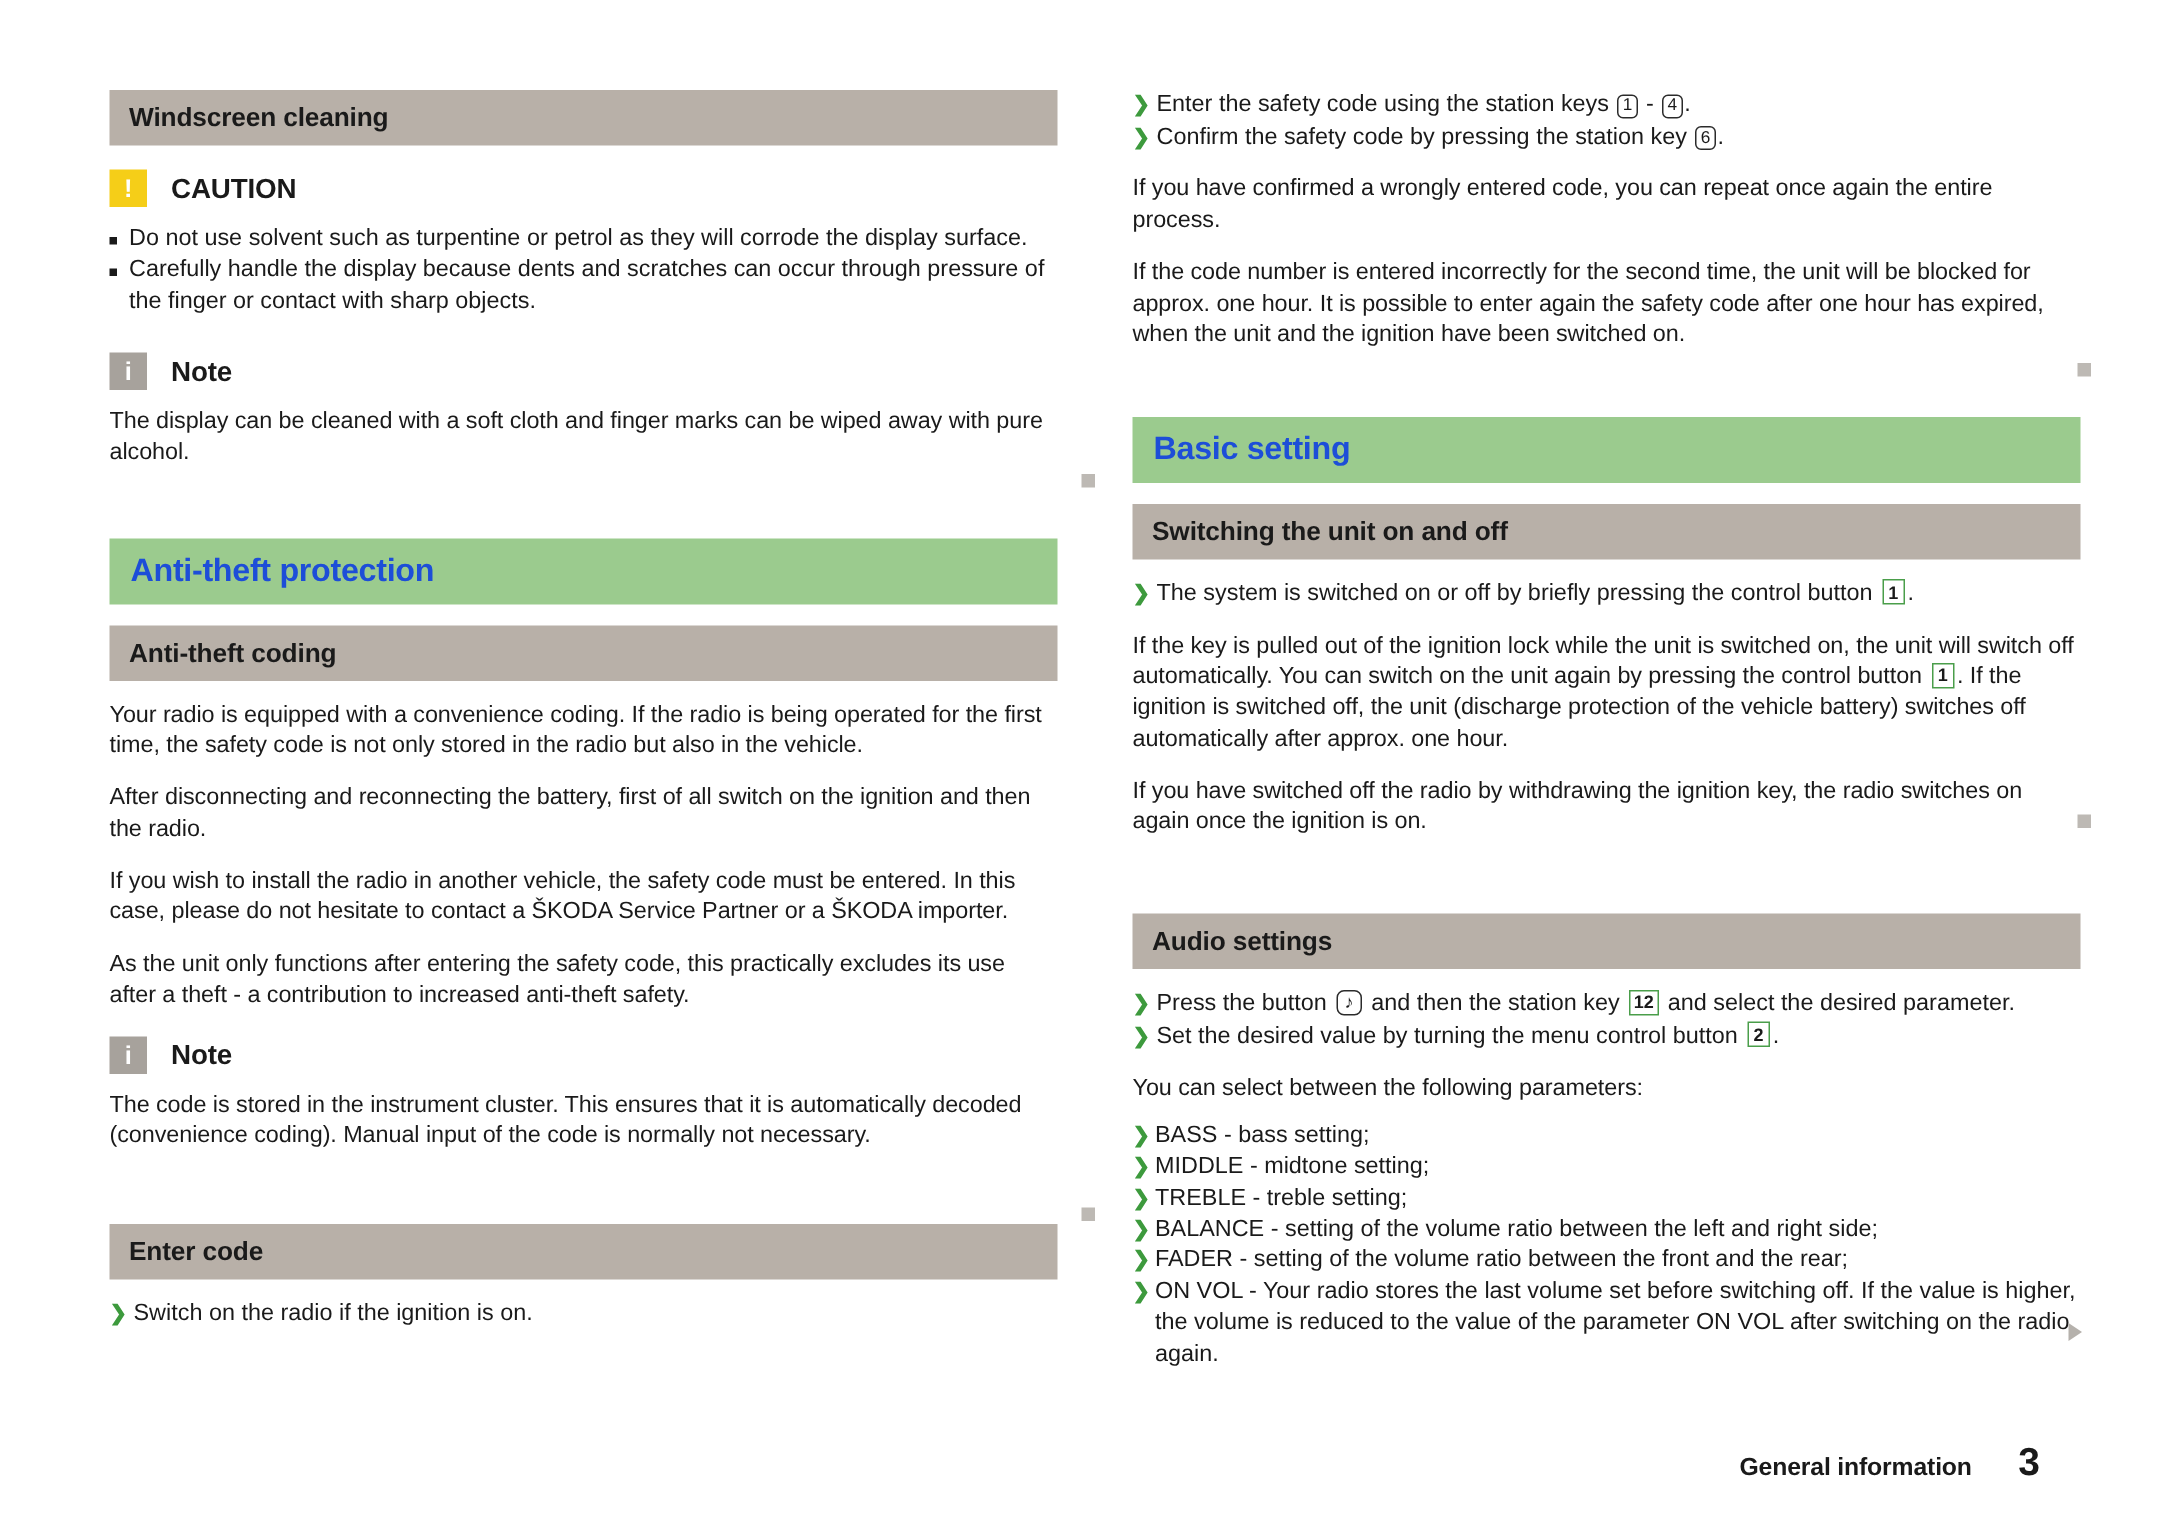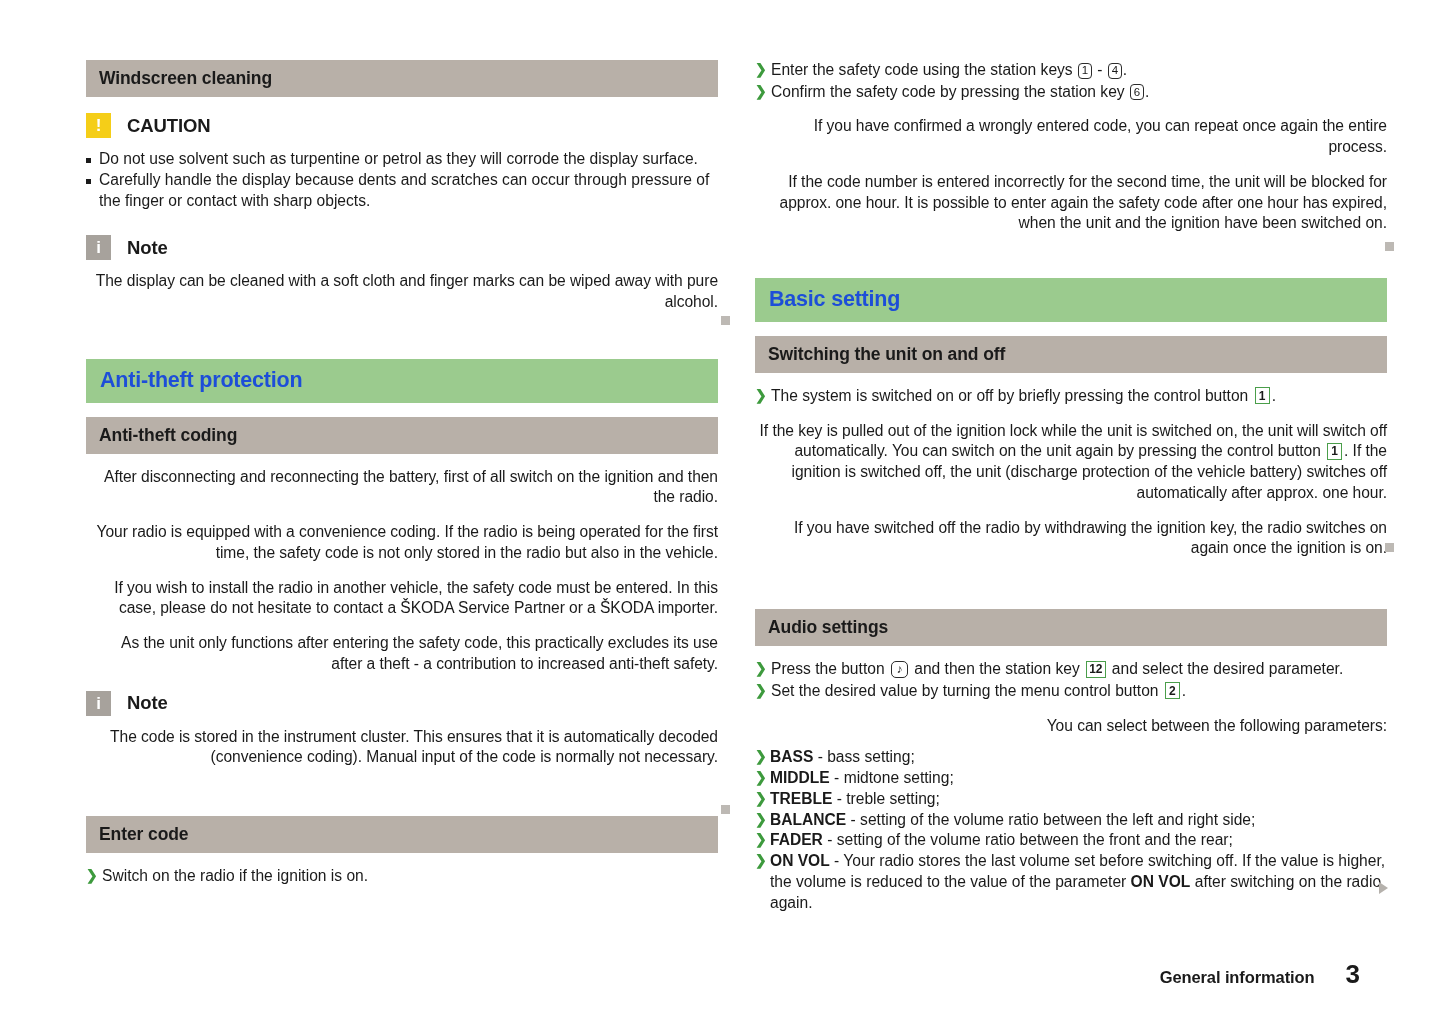--- a/index.html
+++ b/index.html
@@ -22,21 +22,21 @@
     left: 0; top: 0;
     width: 1445px;
     height: 1018px;
   }
 
   .col {
     position: absolute;
     top: 60px;
     width: 632px;
   }
-  .col-left  { left: 86px; }
+  .col-left  { left: 73px; }
   .col-right { left: 755px; }
 
   
   .h-green {
     background: #9bcb8e;
     color: #1d4ed8;
     font-size: 21.5px;
     font-weight: bold;
     letter-spacing: -0.2px;
     padding: 9px 14px 10px 14px;
@@ -52,21 +52,21 @@
     padding: 8px 13px 9px 13px;
     margin: 0 0 13px 0;
     line-height: 1.15;
   }
 
   
   p.body {
     font-size: 15.6px;
     line-height: 1.33;
     margin: 0 0 14px 0;
-    text-align: right;
+    text-align: left;
     letter-spacing: -0.05px;
   }
   p.body.tight { margin-bottom: 11px; }
 
   
   .callout-head {
     display: flex;
     align-items: center;
     margin: 16px 0 11px 0;
   }
@@ -129,21 +129,21 @@
   }
   ul.chev li .chev-mark {
     position: absolute;
     left: 0;
     top: 0;
     color: #3d9a3d;
     font-weight: bold;
     font-size: 14px;
   }
   ul.chev.params li { padding-left: 15px; margin-bottom: 0px; }
-  ul.chev.params li b { font-weight: bold; }
+  ul.chev.params li b { font-weight: normal; }
 
   
   .key-round {
     display: inline-flex;
     align-items: center;
     justify-content: center;
     min-width: 14px;
     height: 16px;
     padding: 0 2px;
     border: 1.4px solid #2b2b2b;
@@ -243,22 +243,22 @@
     </div>
 
     <p class="body">The display can be cleaned with a soft cloth and finger marks can be wiped away with pure alcohol.</p>
 
     <div style="height:32px"></div>
 
     <h1 class="h-green">Anti-theft protection</h1>
 
     <h2 class="h-gray">Anti-theft coding</h2>
 
+    <p class="body">Your radio is equipped with a convenience coding. If the radio is being operated for the first time, the safety code is not only stored in the radio but also in the vehicle.</p>
     <p class="body">After disconnecting and reconnecting the battery, first of all switch on the ignition and then the radio.</p>
-    <p class="body">Your radio is equipped with a convenience coding. If the radio is being operated for the first time, the safety code is not only stored in the radio but also in the vehicle.</p>
     <p class="body">If you wish to install the radio in another vehicle, the safety code must be entered. In this case, please do not hesitate to contact a ŠKODA Service Partner or a ŠKODA importer.</p>
     <p class="body">As the unit only functions after entering the safety code, this practically excludes its use after a theft - a contribution to increased anti-theft safety.</p>
 
     <div class="callout-head">
       <span class="callout-badge note">i</span>
       <span class="callout-title">Note</span>
     </div>
 
     <p class="body">The code is stored in the instrument cluster. This ensures that it is automatically decoded (convenience coding). Manual input of the code is normally not necessary.</p>
 

